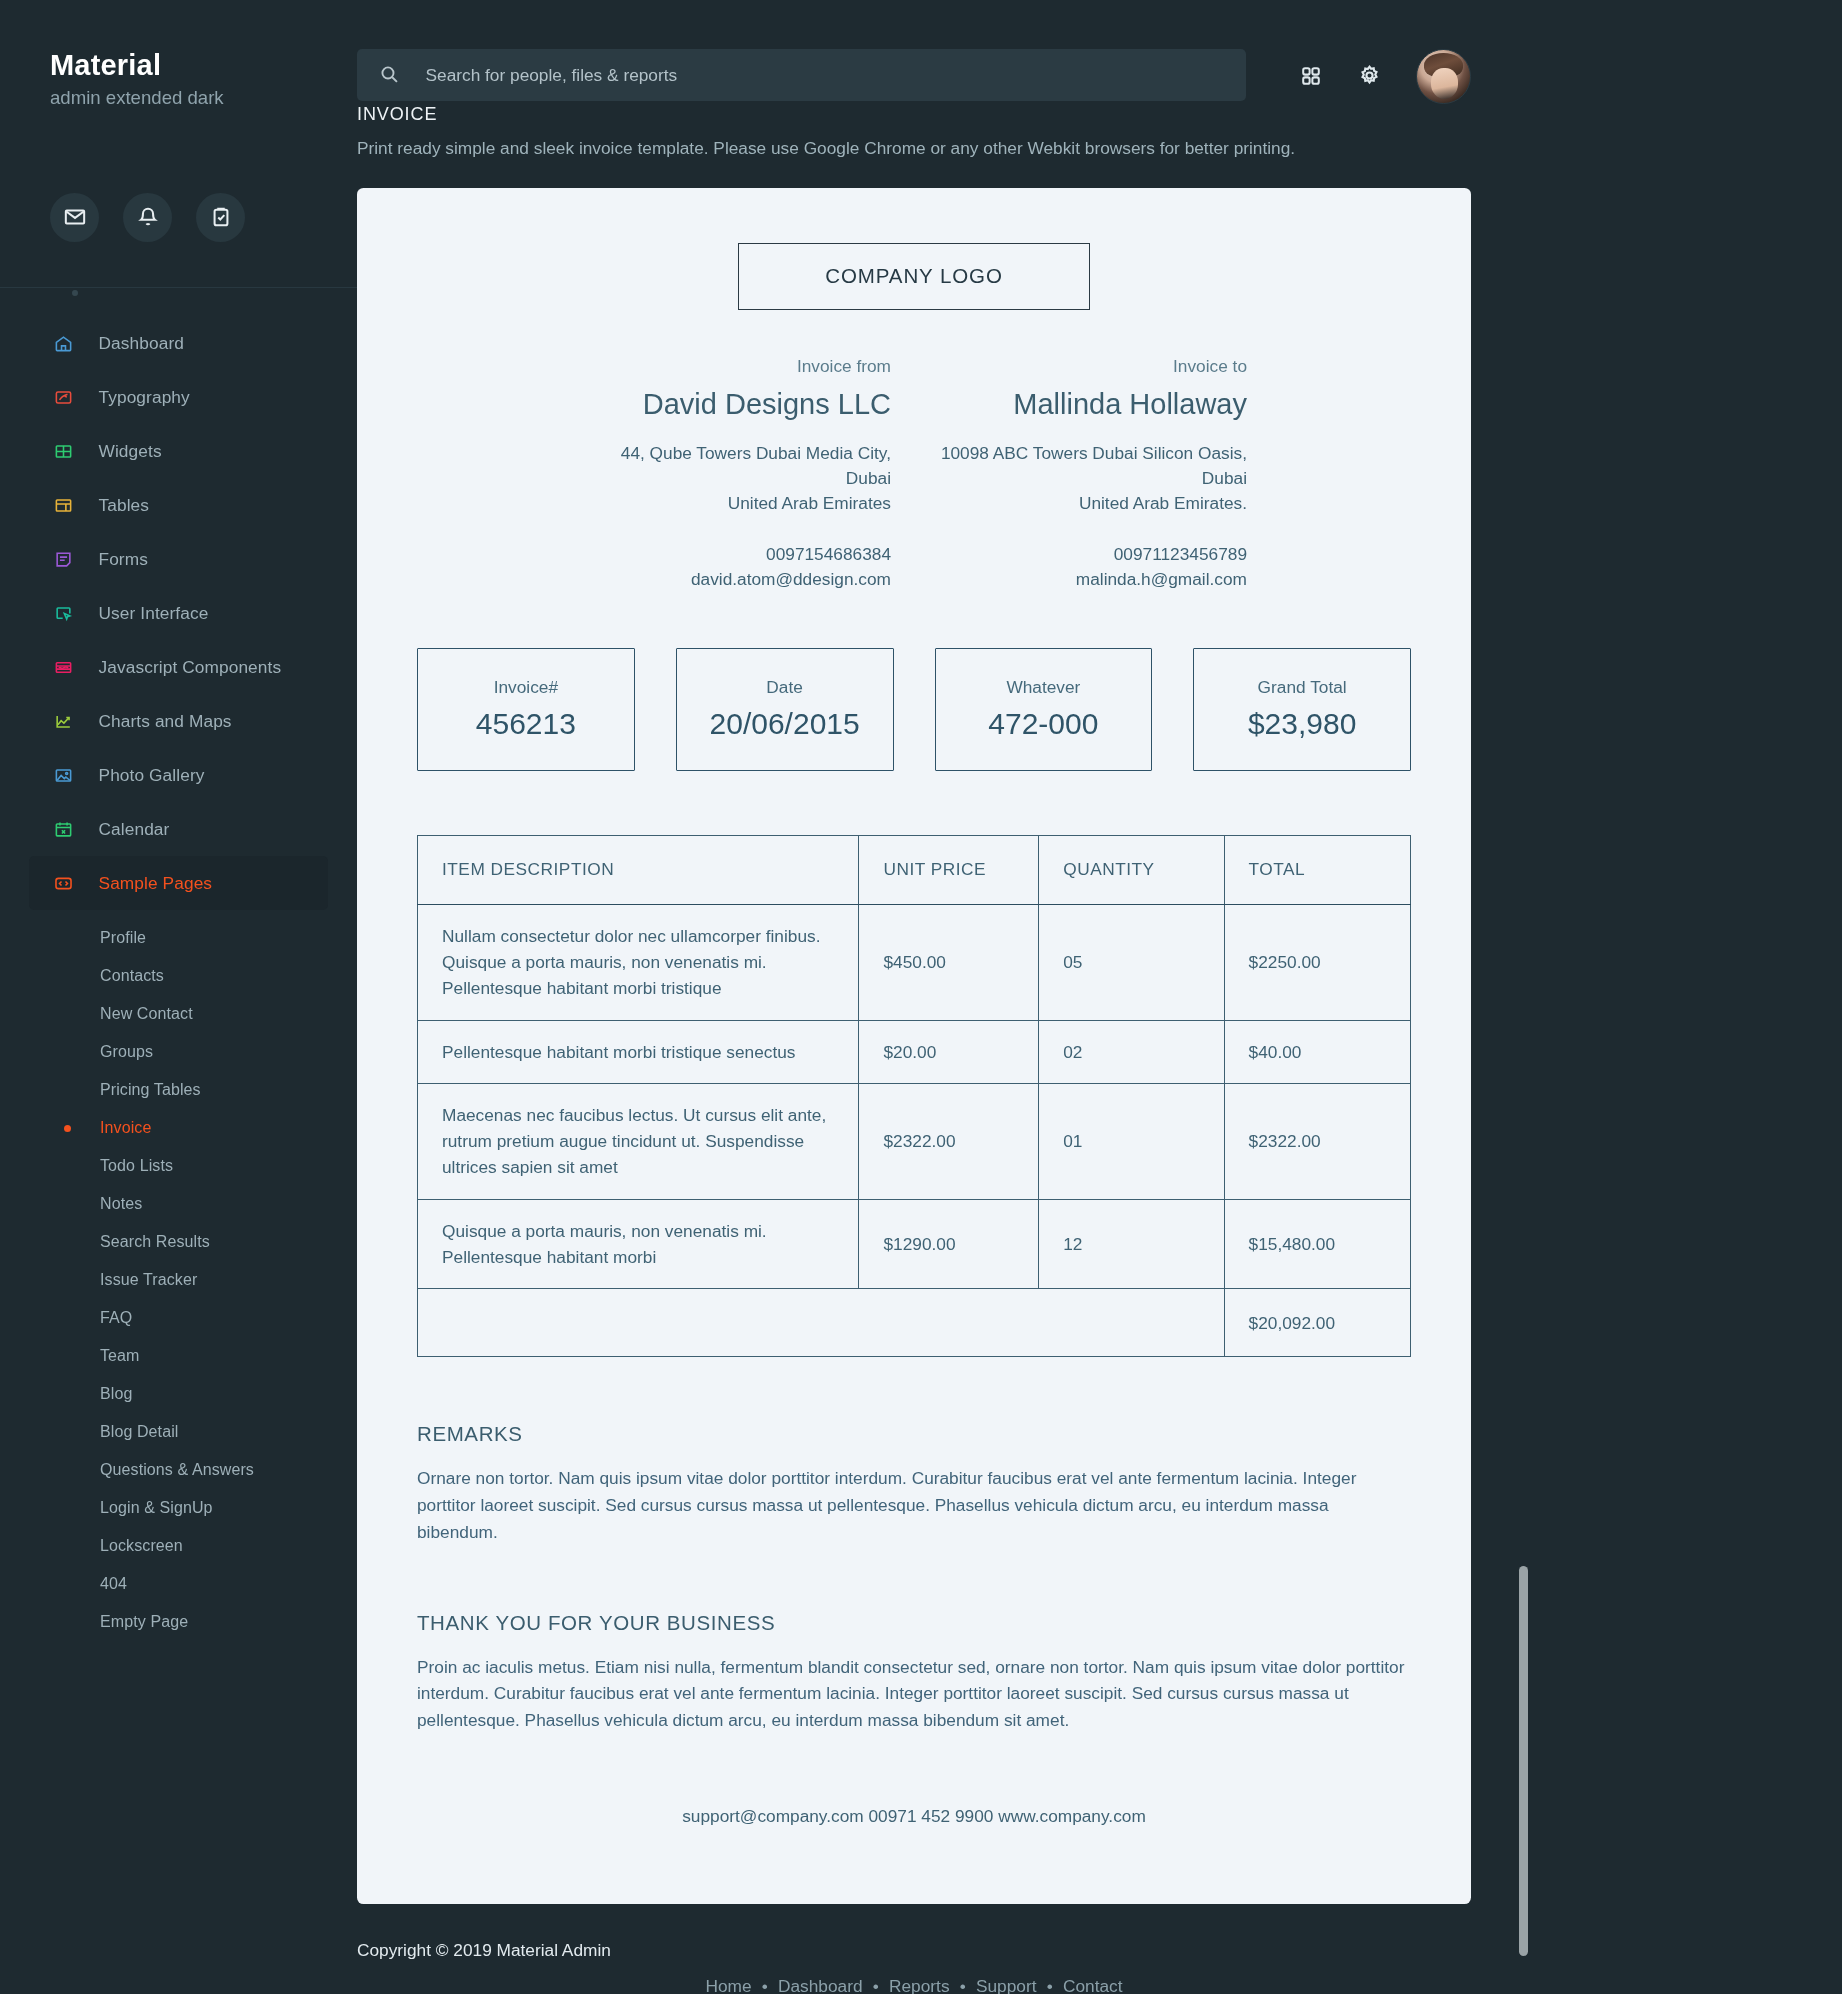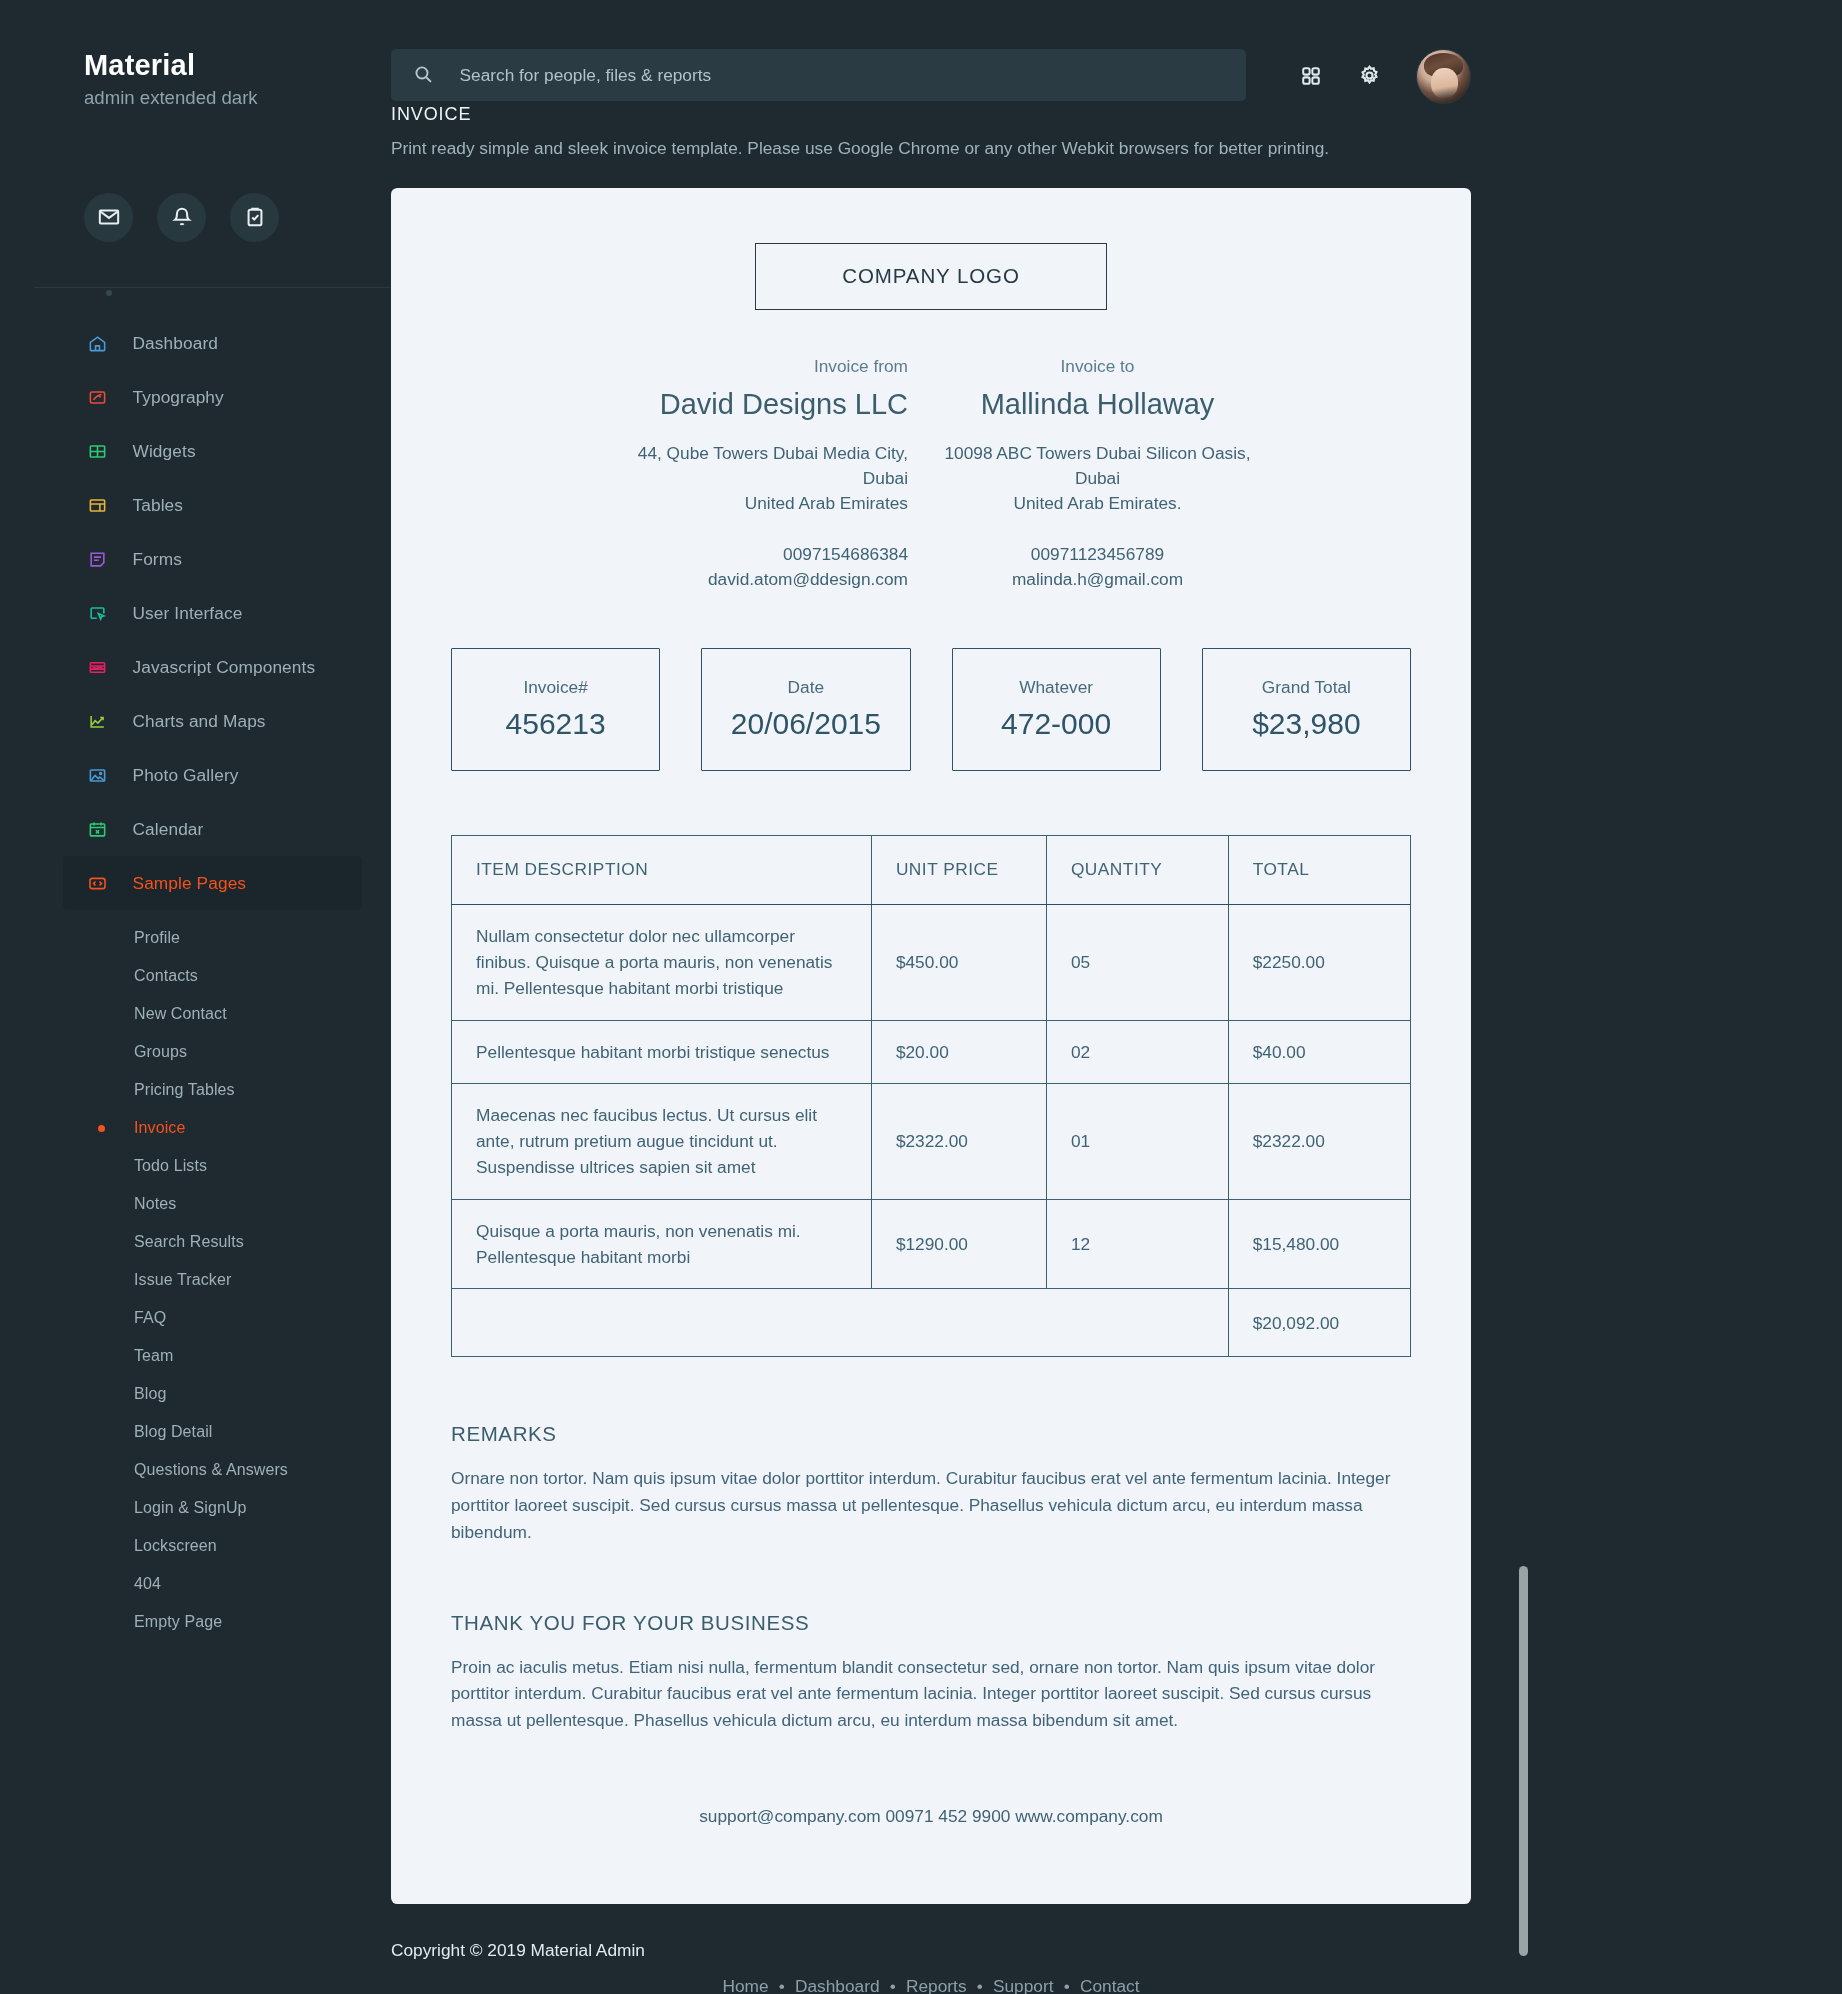--- a/index.html
+++ b/index.html
@@ -3,21 +3,21 @@
 <meta charset="utf-8">
 <style>
   *{box-sizing:border-box;margin:0;padding:0;}
   html,body{width:1843px;height:1995px;}
   body{
     font-family:"Liberation Sans","DejaVu Sans",sans-serif;
     background:#1e2a30;
     color:#b9c6cc;
     overflow:hidden;
   }
-  .app{display:flex;width:1531px;height:1995px;position:relative;padding-left:34px;}
+  .app{display:flex;width:1531px;height:1995px;position:relative;}
 
   
   .sidebar{
     width:357px;flex:0 0 357px;background:#1e2a30;position:relative;
   }
   .brand{padding:49px 0 0 50px;}
   .brand-title{font-size:29px;font-weight:700;color:#ffffff;letter-spacing:0.2px;line-height:1.15;}
   .brand-sub{font-size:18.6px;color:#8fa3ac;margin-top:5.1px;font-weight:400;}
 
   .quick-icons{display:flex;gap:24px;padding:0 0 0 50px;margin-top:84px;align-items:center;}
@@ -93,21 +93,21 @@
   }
   .logo-box{
     width:352px;height:67px;margin:0 auto;border:1.9px solid #2b3a44;
     display:flex;align-items:center;justify-content:center;
   }
   .logo-text{font-size:20.5px;letter-spacing:0.9px;color:#273a45;}
 
   .parties{display:flex;justify-content:center;margin-top:46px;gap:0;}
   .party{width:333px;}
   .party.from{text-align:right;padding-right:23px;}
-  .party.to{text-align:center;padding-left:0px;}
+  .party.to{text-align:right;padding-left:0px;}
   .party-label{font-size:17.3px;color:#5b7c8c;}
   .party-name{font-size:29px;color:#3b5d6e;margin-top:10.2px;font-weight:400;line-height:1.2;}
   .party-addr{font-size:17.3px;line-height:1.45;margin-top:19px;color:#3f6274;}
   .party-contact{font-size:17.3px;line-height:1.45;margin-top:25.6px;color:#3f6274;}
 
   .summary{display:flex;gap:41px;padding:0 60px;margin-top:56px;}
   .sum-box{
     flex:1;border:1.9px solid #2e5268;border-radius:1px;height:123px;
     display:flex;flex-direction:column;align-items:center;justify-content:center;gap:9px;
   }

